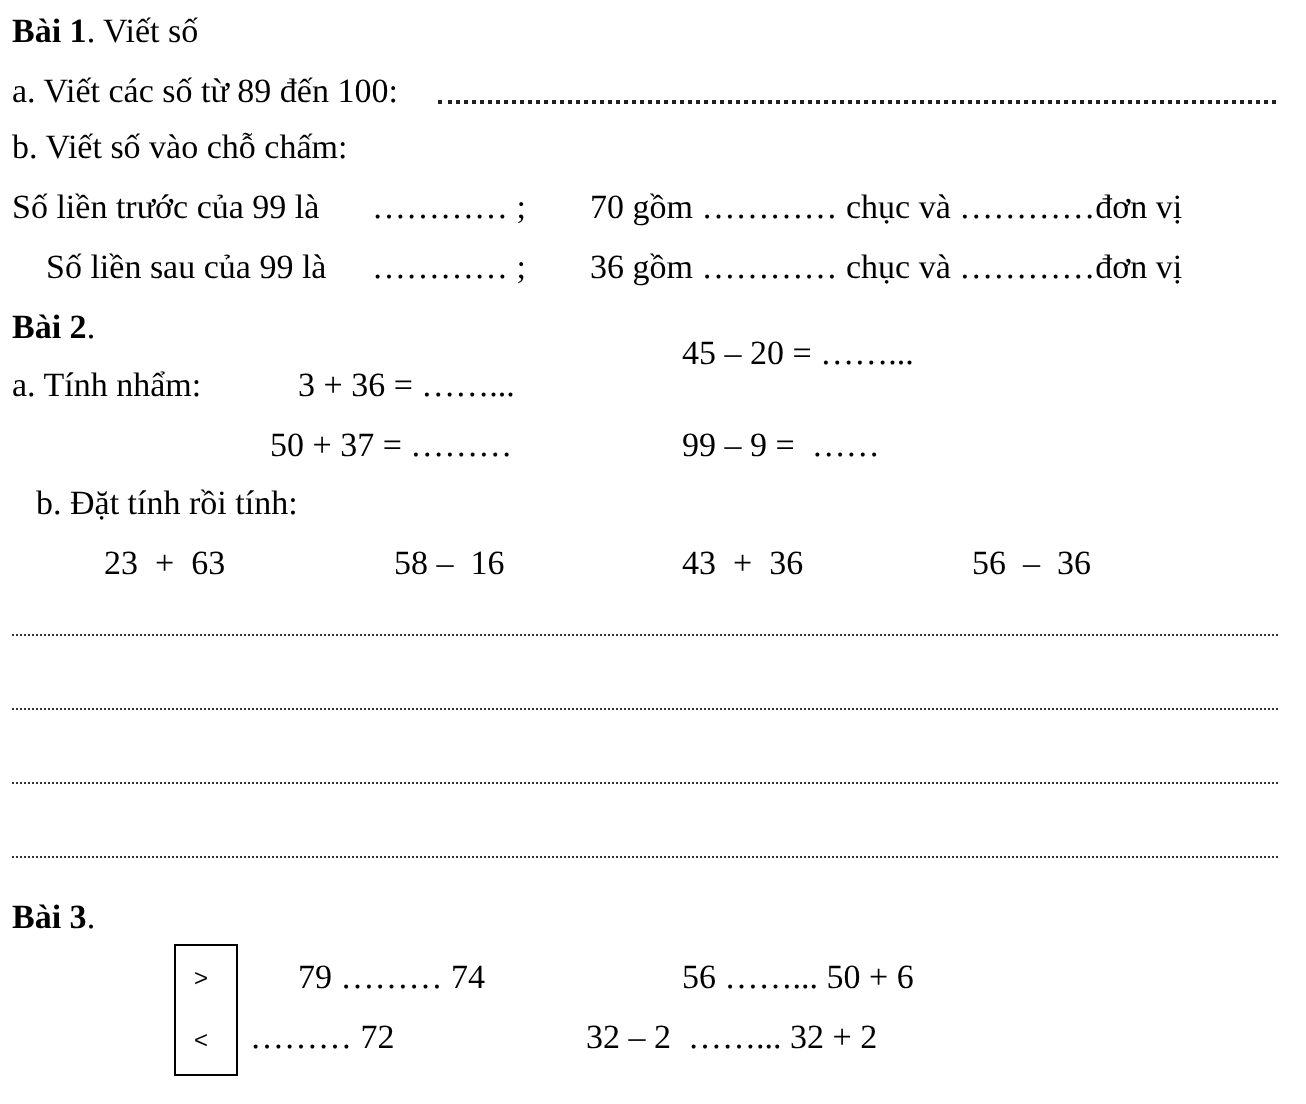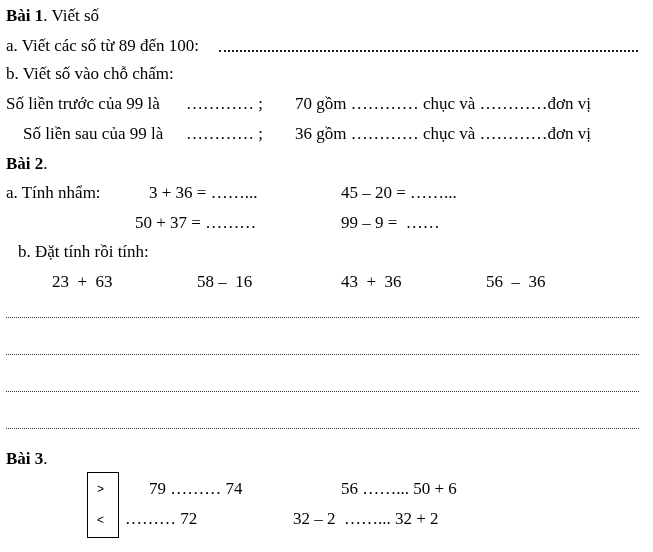--- a/index.html
+++ b/index.html
@@ -67,21 +67,21 @@
 <div class="t" style="left:295px; top:94px;">70 gồm ………… chục và …………đơn vị</div>
 
 <div class="t" style="left:6px; top:124px;margin-left:17px;">Số liền sau của 99 là</div>
 <div class="t" style="left:186px; top:124px;">………… ;</div>
 <div class="t" style="left:295px; top:124px;">36 gồm ………… chục và …………đơn vị</div>
 
 <div class="t" style="left:6px; top:154px;"><span class="bold">Bài 2</span><span>.</span></div>
 
 <div class="t" style="left:6px; top:183px;">a. Tính nhẩm:</div>
 <div class="t" style="left:149px; top:183px;">3 + 36 = ……...</div>
-<div class="t" style="left:341px; top:183px;">45 – 20 = ……...</div>
+<div class="t" style="left:341px; top:167px;">45 – 20 = ……...</div>
 <div class="t" style="left:135px; top:213px;">50 + 37 = ………</div>
 <div class="t" style="left:341px; top:213px;">99 – 9 =  ……</div>
 
 <div class="t" style="left:18px; top:242px;">b. Đặt tính rồi tính:</div>
 <div class="t" style="left:52px; top:272px;">23  +  63</div>
 <div class="t" style="left:197px; top:272px;text-align:center;">58 –  16</div>
 <div class="t" style="left:341px; top:272px;">43  +  36</div>
 <div class="t" style="left:486px; top:272px;">56  –  36</div>
 
 <div class="dotline" style="top:317px;"></div>

